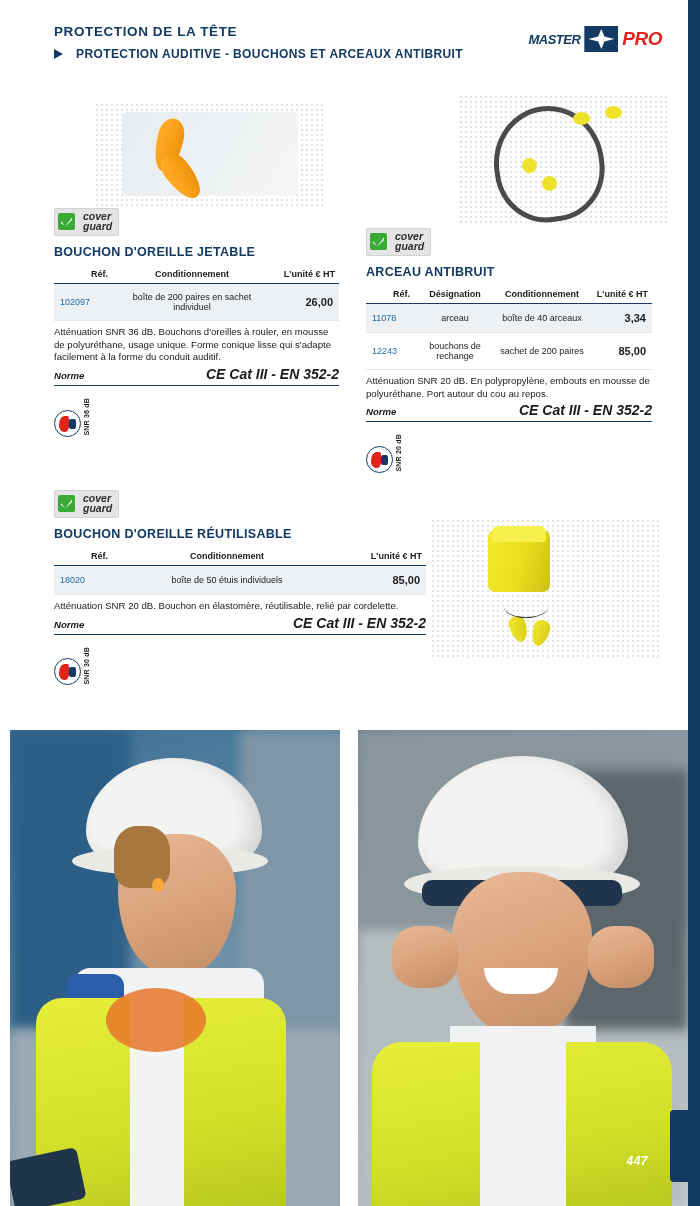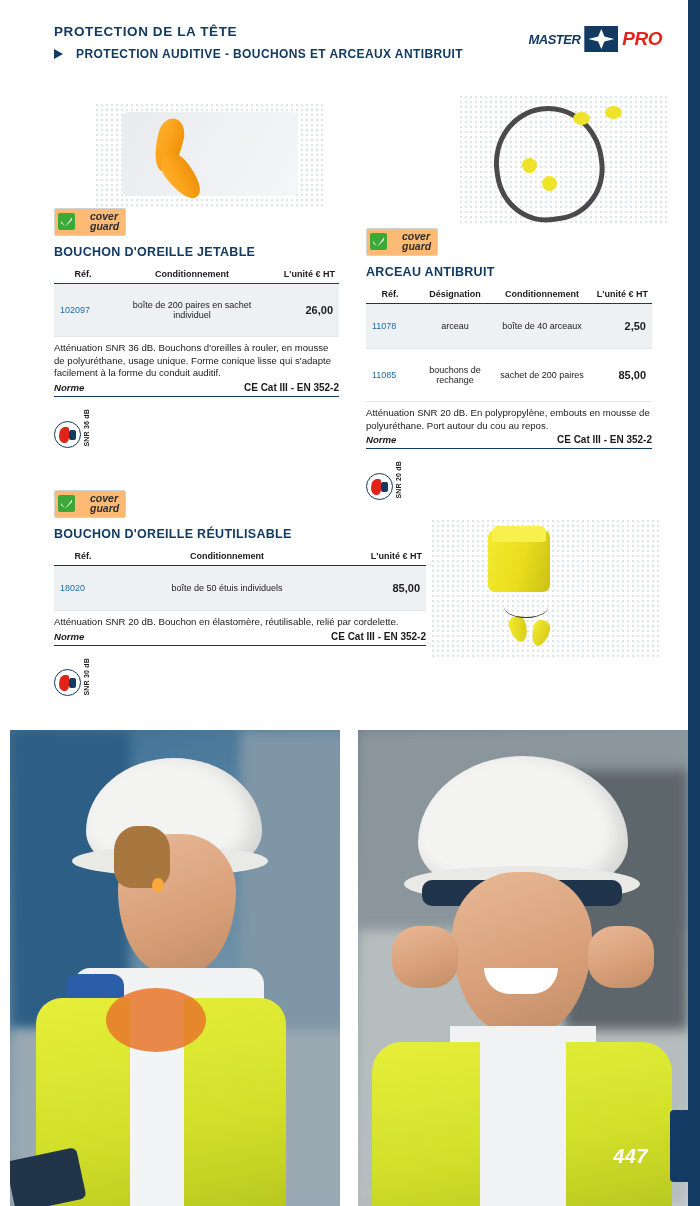--- a/index.html
+++ b/index.html
@@ -97,25 +97,25 @@
     color: #e2231a;
     letter-spacing: -0.5px;
   }
 
   
   .block { position: absolute; }
 
   .cg-logo {
     display: inline-flex;
     align-items: center;
-    background: #fdba74;
+    background: #e5e5e5;
     border: 1px solid #cfd4d8;
     border-radius: 2px;
     padding: 3px 6px 3px 3px;
-    gap: 15px;
+    gap: 8px;
   }
   .cg-mark {
     width: 17px; height: 17px;
     background: #3aa935;
     border-radius: 2px;
     position: relative;
   }
   .cg-mark:after {
     content: "";
     position: absolute;
@@ -147,24 +147,24 @@
     color: #1b1b1b;
   }
   table.spec th {
     font-weight: bold;
     font-size: 9px;
     padding: 3px 4px 4px 4px;
     text-align: center;
     border-bottom: 1.4px solid #123a63;
     white-space: nowrap;
   }
-  table.spec th.left { text-align: center; margin-top: 24px; }
+  table.spec th.left { text-align: right; margin-top: 24px; }
   table.spec th.right { text-align: right; }
   table.spec td {
-    padding: 16px 4px;
+    padding: 8px 4px;
     text-align: center;
     border-bottom: 1px solid #e3e6e9;
     font-size: 9px;
   }
   table.spec tr.alt td { background: #eef1f4; }
   table.spec td.ref { color: #1f6ba8; text-align: left; padding-left: 6px; }
   table.spec td.price {
     text-align: right;
     font-weight: bold;
     font-size: 11px;
@@ -185,21 +185,22 @@
     border-bottom: 1.6px solid #123a63;
     padding-bottom: 3px;
   }
   .norme-lbl {
     font-size: 9.6px;
     font-style: italic;
     font-weight: bold;
     color: #1b1b1b;
   }
   .norme-val {
-    font-size: 10px;
+    font-size: 14px;
+    font-style: italic;
     font-weight: bold;
     color: #1b1b1b;
   }
 
   
   .picto-wrap {
     margin-top: 12px;
     display: flex;
     align-items: flex-end;
     gap: 2px;
@@ -338,21 +339,21 @@
   }
   .plug-ear {
     position: absolute;
     width: 12px; height: 14px;
     background: #f7a93c;
     border-radius: 50%;
   }
   .page-num {
     position: absolute;
     right: 40px; bottom: 38px;
-    font-size: 20px;
+    font-size: 12px;
     font-weight: bold;
     color: #ffffff;
     font-style: italic;
     letter-spacing: 0.5px;
   }
 </style>
 </head>
 <body>
 
 <div class="page-head">
@@ -444,24 +445,24 @@
         <th style="width:82px;">Désignation</th>
         <th style="width:92px;">Conditionnement</th>
         <th class="right" style="width:64px;">L'unité € HT</th>
       </tr>
     </thead>
     <tbody>
       <tr class="alt">
         <td class="ref">11078</td>
         <td>arceau</td>
         <td>boîte de 40 arceaux</td>
-        <td class="price">2,50</td>
+        <td class="price">3,34</td>
       </tr>
       <tr>
-        <td class="ref">11085</td>
+        <td class="ref">12243</td>
         <td>bouchons de rechange</td>
         <td>sachet de 200 paires</td>
         <td class="price">85,00</td>
       </tr>
     </tbody>
   </table>
 
   <div class="desc">Atténuation SNR 20 dB. En polypropylène, embouts en mousse de polyuréthane. Port autour du cou au repos.</div>
   <div class="norme-row">
     <span class="norme-lbl">Norme</span>

